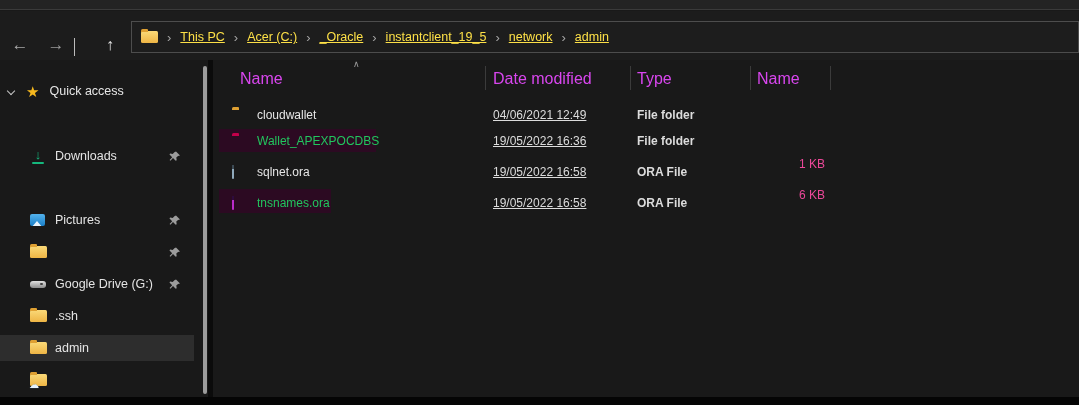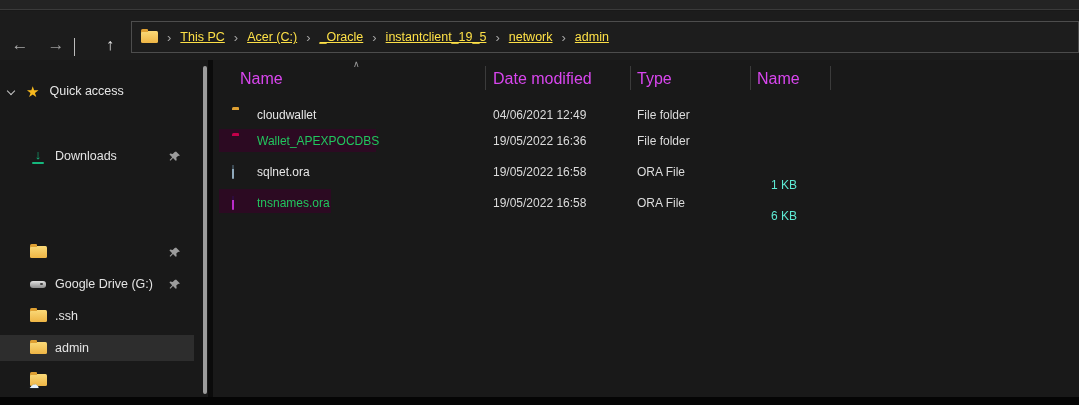--- a/index.html
+++ b/index.html
@@ -65,23 +65,23 @@
   .h-name { left:27px; } .h-date { left:280px; } .h-type { left:424px; } .h-size { left:544px; }
   .sort-caret { position:absolute; left:140px; top:-1px; font-size:9px; color:#9a9a9a; }
   .col-sep { position:absolute; top:6px; width:1px; height:24px; background:#3b3b3b; }
   .cs1 { left:272px; } .cs2 { left:417px; } .cs3 { left:537px; } .cs4 { left:617px; }
 
   .frow { position:absolute; left:0; width:860px; height:30px; font-size:12px; color:#e6e6e6; }
   .r0 { top:24px;margin-top:16px; } .r1 { top:66px; } .r2 { top:97px; } .r3 { top:128px; }
   .frow .ficon { position:absolute; left:19px; top:8px; }
   .r0 .ficon, .r1 .ficon { top:9px; }
   .fname { position:absolute; left:44px; top:8px; white-space:nowrap; }
-  .fdate { position:absolute; left:280px; top:8px; color:#dcdcdc; white-space:nowrap; }
-  .ftype { position:absolute; left:424px; top:8px; color:#dcdcdc; white-space:nowrap; }
-  .fsize { position:absolute; left:530px; top:21px; width:82px; text-align:center; color:#5eead4; white-space:nowrap; }
+  .fdate { position:absolute; left:280px; top:8px; color:#dcdcdc; white-space:nowrap;text-decoration:underline; }
+  .ftype { position:absolute; left:424px; top:8px; color:#dcdcdc; white-space:nowrap;font-weight:bold; }
+  .fsize { position:absolute; left:530px; top:0; width:82px; text-align:right; color:#ec4899; white-space:nowrap; }
   .hl { position:absolute; background:#2c0a22; z-index:0; }
   .hl-wallet { left:6px; top:3px; width:157px; height:23px; }
   .hl-tns { left:6px; top:1px; width:112px; height:24px; }
   .pink-text { color:#22c55e; }
   .frow > * { z-index:1; }
 
   .bottom-strip { position:absolute; left:0; top:397px; width:1079px; height:8px; background:#050505; }
 </style>
 </head>
 <body>
@@ -125,20 +125,29 @@
       <span class="sicon">
           <span class="ic-downloads">↓</span>
         </span>
       <span class="slabel">Downloads</span>
       <svg class="pin" viewBox="0 0 12 11">
           <path d="M7 1l4 4-2 .4-1.7 1.7.4 2.6-1 .6L4 7.6 1.4 10.2l-.8-.8L3.2 6.8.5 4.1l.6-1 2.6.4L5.4 1.8z" fill="#9c9c9c"></path>
         </svg>
     </div>
 
 
+    <div class="side-item" style="top:147px">
+      <span class="sicon">
+          <span class="ic-pictures"></span>
+        </span>
+      <span class="slabel">Pictures</span>
+      <svg class="pin" viewBox="0 0 12 11">
+          <path d="M7 1l4 4-2 .4-1.7 1.7.4 2.6-1 .6L4 7.6 1.4 10.2l-.8-.8L3.2 6.8.5 4.1l.6-1 2.6.4L5.4 1.8z" fill="#9c9c9c"></path>
+        </svg>
+    </div>
 
     <div class="side-item" style="top:179px">
       <span class="sicon">
           <span class="ic-folder"></span>
         </span>
       <svg class="pin" viewBox="0 0 12 11">
           <path d="M7 1l4 4-2 .4-1.7 1.7.4 2.6-1 .6L4 7.6 1.4 10.2l-.8-.8L3.2 6.8.5 4.1l.6-1 2.6.4L5.4 1.8z" fill="#9c9c9c"></path>
         </svg>
     </div>
 

